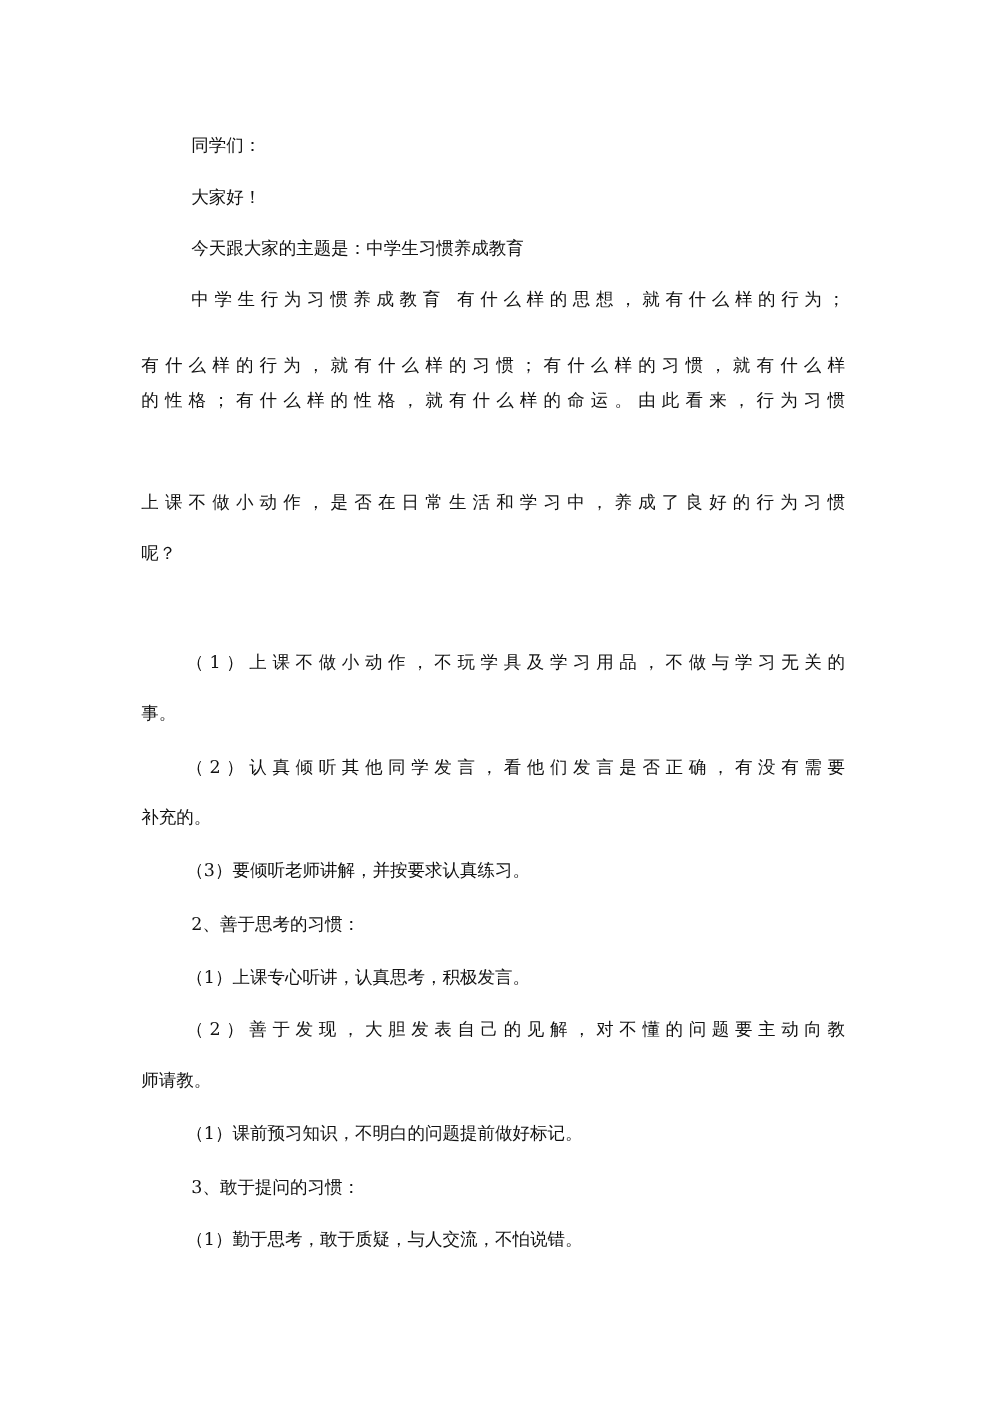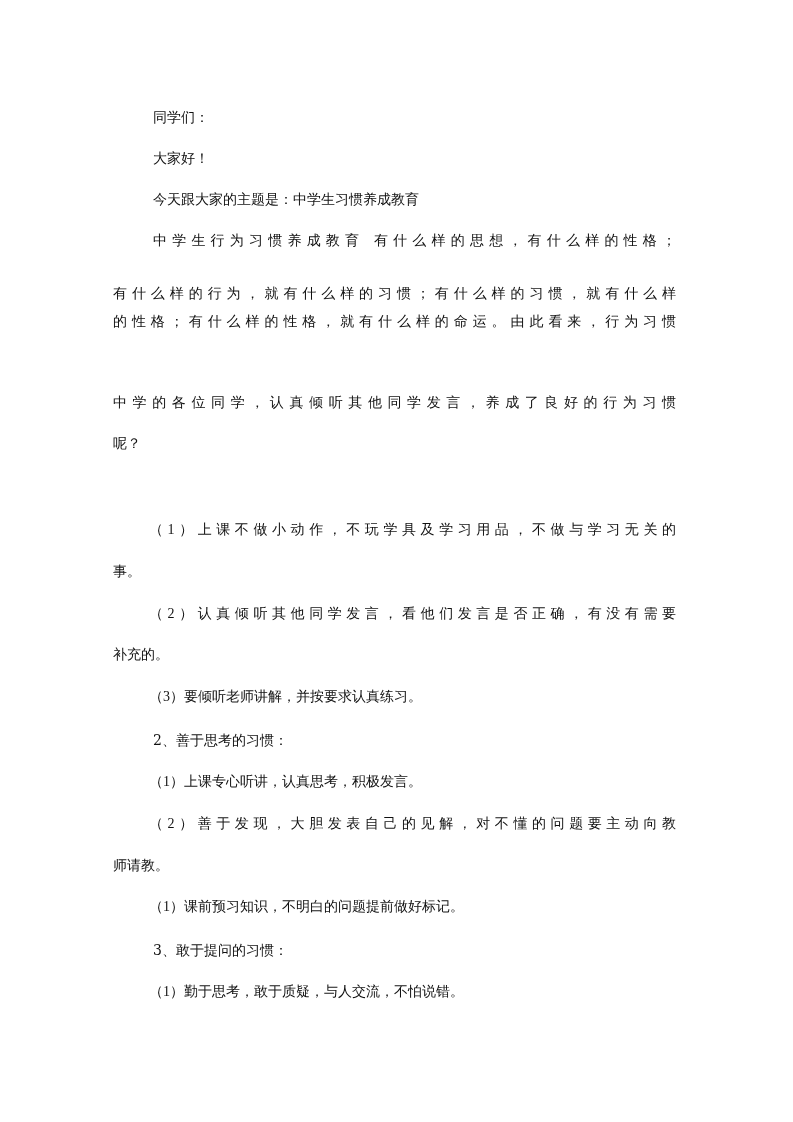--- a/index.html
+++ b/index.html
@@ -3,34 +3,34 @@
 <meta charset="utf-8">
 <style>
   html, body { margin: 0; padding: 0; background: #ffffff; }
   body { width: 793px; height: 1122px; position: relative; overflow: hidden;
          font-family: "DejaVu Serif", "Liberation Serif", serif; color: #111111; }
   .page { position: absolute; left: 0; top: 0; width: 793px; height: 1122px; background: #fff; }
   .line { position: absolute; left: 113px; width: 563px; font-size: 14px; line-height: 24px;
           white-space: nowrap; height: 24px; }
   .line.full { text-align: justify; text-align-last: justify; }
   .line.indent { left: 153px; width: 523px; }
-  .line.paren { left: 149px; width: 527px; font-family: Liberation Serif, serif; }
+  .line.paren { left: 149px; width: 527px; }
 </style>
 </head>
 <body>
 
 <div class="page">
   <div class="line indent" style="top:105px">同学们：</div>
   <div class="line indent" style="top:146px">大家好！</div>
   <div class="line indent" style="top:187px">今天跟大家的主题是：中学生习惯养成教育</div>
 
-  <div class="line indent full" style="top:228px">中学生行为习惯养成教育 有什么样的思想，有什么样的性格；</div>
+  <div class="line indent full" style="top:228px">中学生行为习惯养成教育 有什么样的思想，就有什么样的行为；</div>
   <div class="line full" style="top:281px">有什么样的行为，就有什么样的习惯；有什么样的习惯，就有什么样</div>
   <div class="line full" style="top:309px">的性格；有什么样的性格，就有什么样的命运。由此看来，行为习惯</div>
-  <div class="line full" style="top:390px">中学的各位同学，认真倾听其他同学发言，养成了良好的行为习惯</div>
+  <div class="line full" style="top:390px">上课不做小动作，是否在日常生活和学习中，养成了良好的行为习惯</div>
   <div class="line" style="top:431px">呢？</div>
 
   <div class="line paren full" style="top:518px">（1）上课不做小动作，不玩学具及学习用品，不做与学习无关的</div>
   <div class="line" style="top:559px">事。</div>
   <div class="line paren full" style="top:602px">（2）认真倾听其他同学发言，看他们发言是否正确，有没有需要</div>
   <div class="line" style="top:642px">补充的。</div>
   <div class="line paren" style="top:685px">（3）要倾听老师讲解，并按要求认真练习。</div>
 
   <div class="line indent" style="top:728px">2、善于思考的习惯：</div>
   <div class="line paren" style="top:770px">（1）上课专心听讲，认真思考，积极发言。</div>

